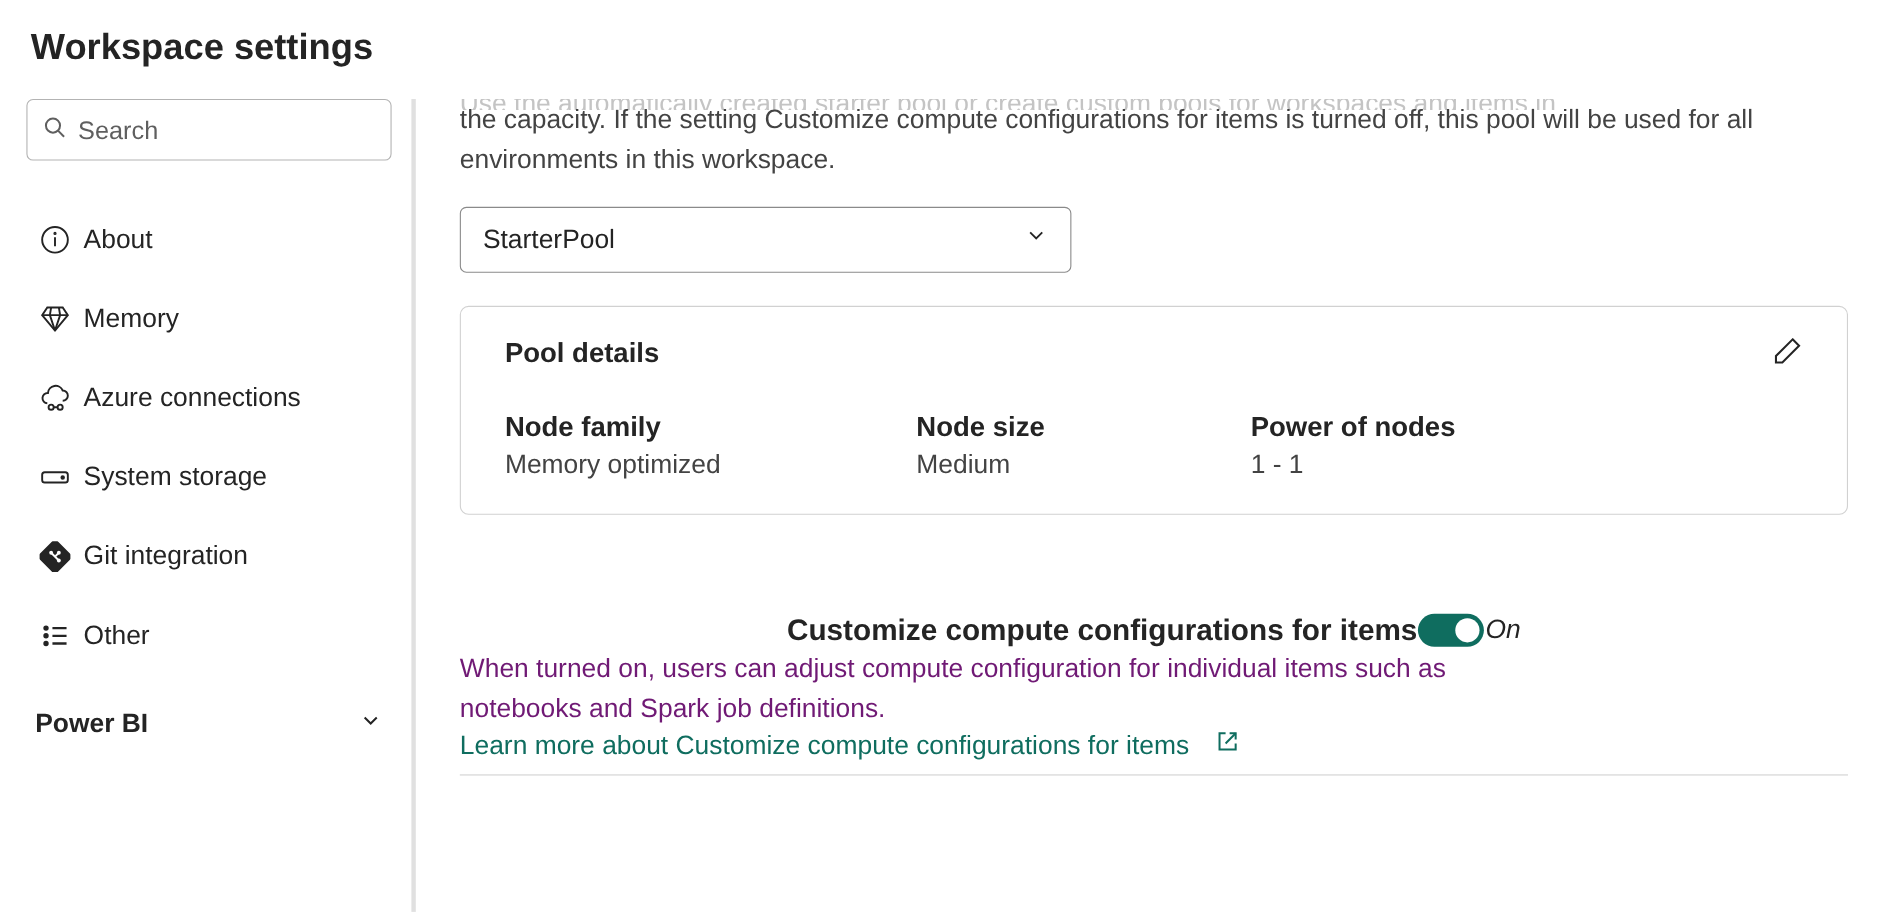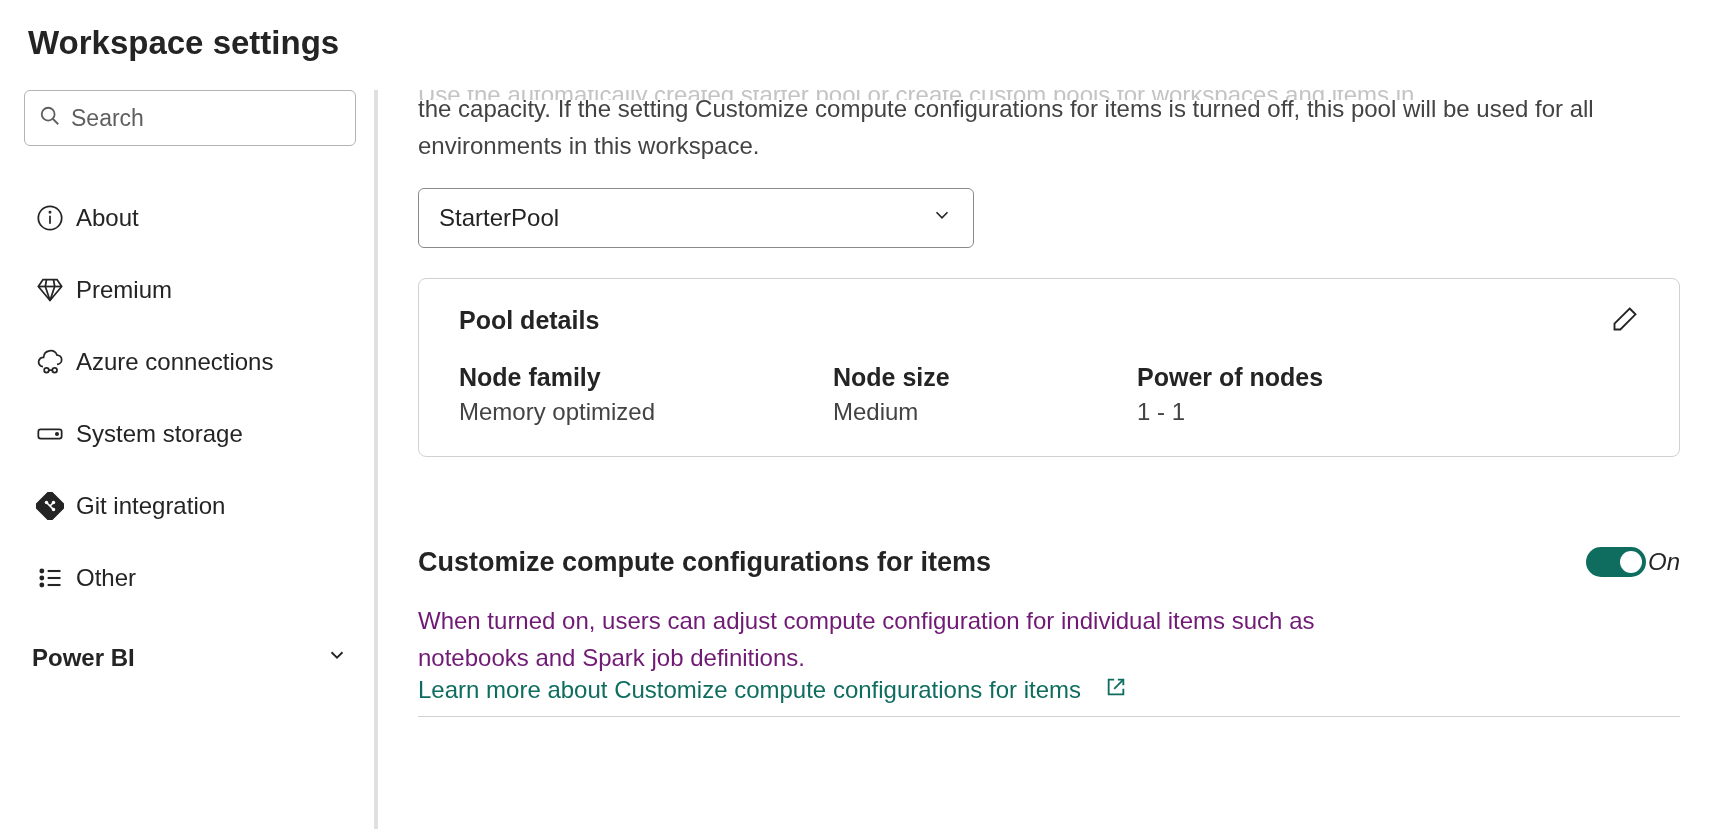--- a/index.html
+++ b/index.html
@@ -131,21 +131,21 @@
     .pool-card {
       border: 1px solid #d1d1d1;
       border-radius: 8px;
       padding: 26px 40px 30px 40px;
       margin-bottom: 90px;
     }
     .pool-header {
       display: flex;
       align-items: center;
       justify-content: space-between;
-      margin-bottom: 26px;
+      margin-bottom: 36px;
     }
     .pool-header-title {
       font-size: 25px;
       font-weight: 700;
     }
     .edit-icon svg {
       width: 28px;
       height: 28px;
       cursor: pointer;
     }
@@ -168,22 +168,22 @@
       font-size: 24px;
       color: #434343;
     }
     .setting-block {
       border-bottom: 1px solid #d1d1d1;
       padding-bottom: 12px;
     }
     .setting-header {
       display: flex;
       align-items: center;
-      justify-content: space-between;
-      margin-bottom: 24px;
+      justify-content: center;
+      margin-bottom: 0;
     }
     .setting-title {
       font-size: 27px;
       font-weight: 700;
     }
     .toggle-group {
       display: flex;
       align-items: center;
       gap: 2px;
       font-style: italic;
@@ -259,21 +259,21 @@
 
     <div class="nav-item">
       <span class="nav-icon">
         <svg viewBox="0 0 24 24" fill="none" stroke="#242424" stroke-width="1.5">
             <path d="M6 3h12l4 6-10 12L2 9l4-6z"></path>
             <path d="M2 9h20"></path>
             <path d="M9 3l-1 6 4 12"></path>
             <path d="M15 3l1 6-4 12"></path>
           </svg>
       </span>
-      <span>Premium</span>
+      <span>Memory</span>
     </div>
 
     <div class="nav-item">
       <span class="nav-icon">
         <svg viewBox="0 0 24 24" fill="none" stroke="#242424" stroke-width="1.5">
             <path d="M18 14a4 4 0 0 0 0-8 6 6 0 0 0-11.5 2A4 4 0 0 0 6 16"></path>
             <circle cx="9" cy="19" r="2"></circle>
             <circle cx="16" cy="19" r="2"></circle>
             <path d="M11 19h3"></path>
           </svg>

